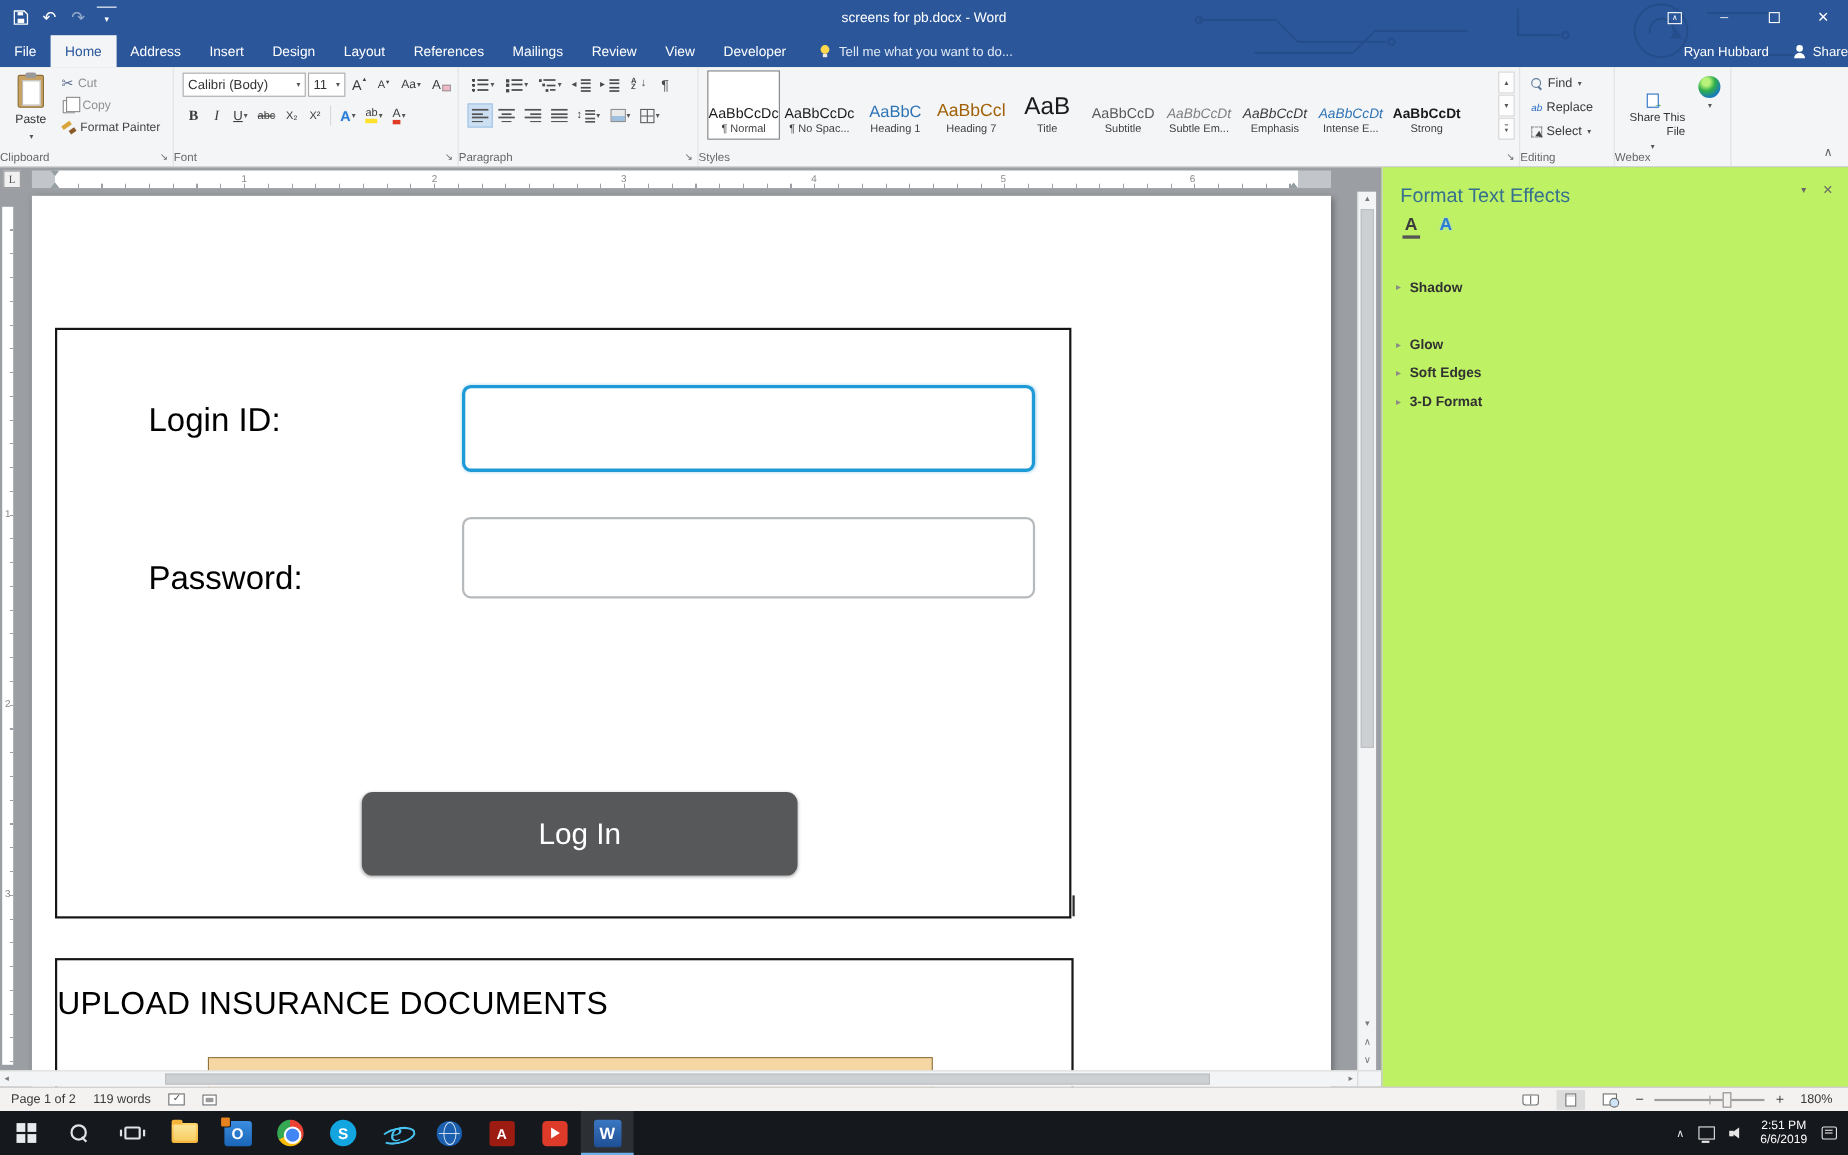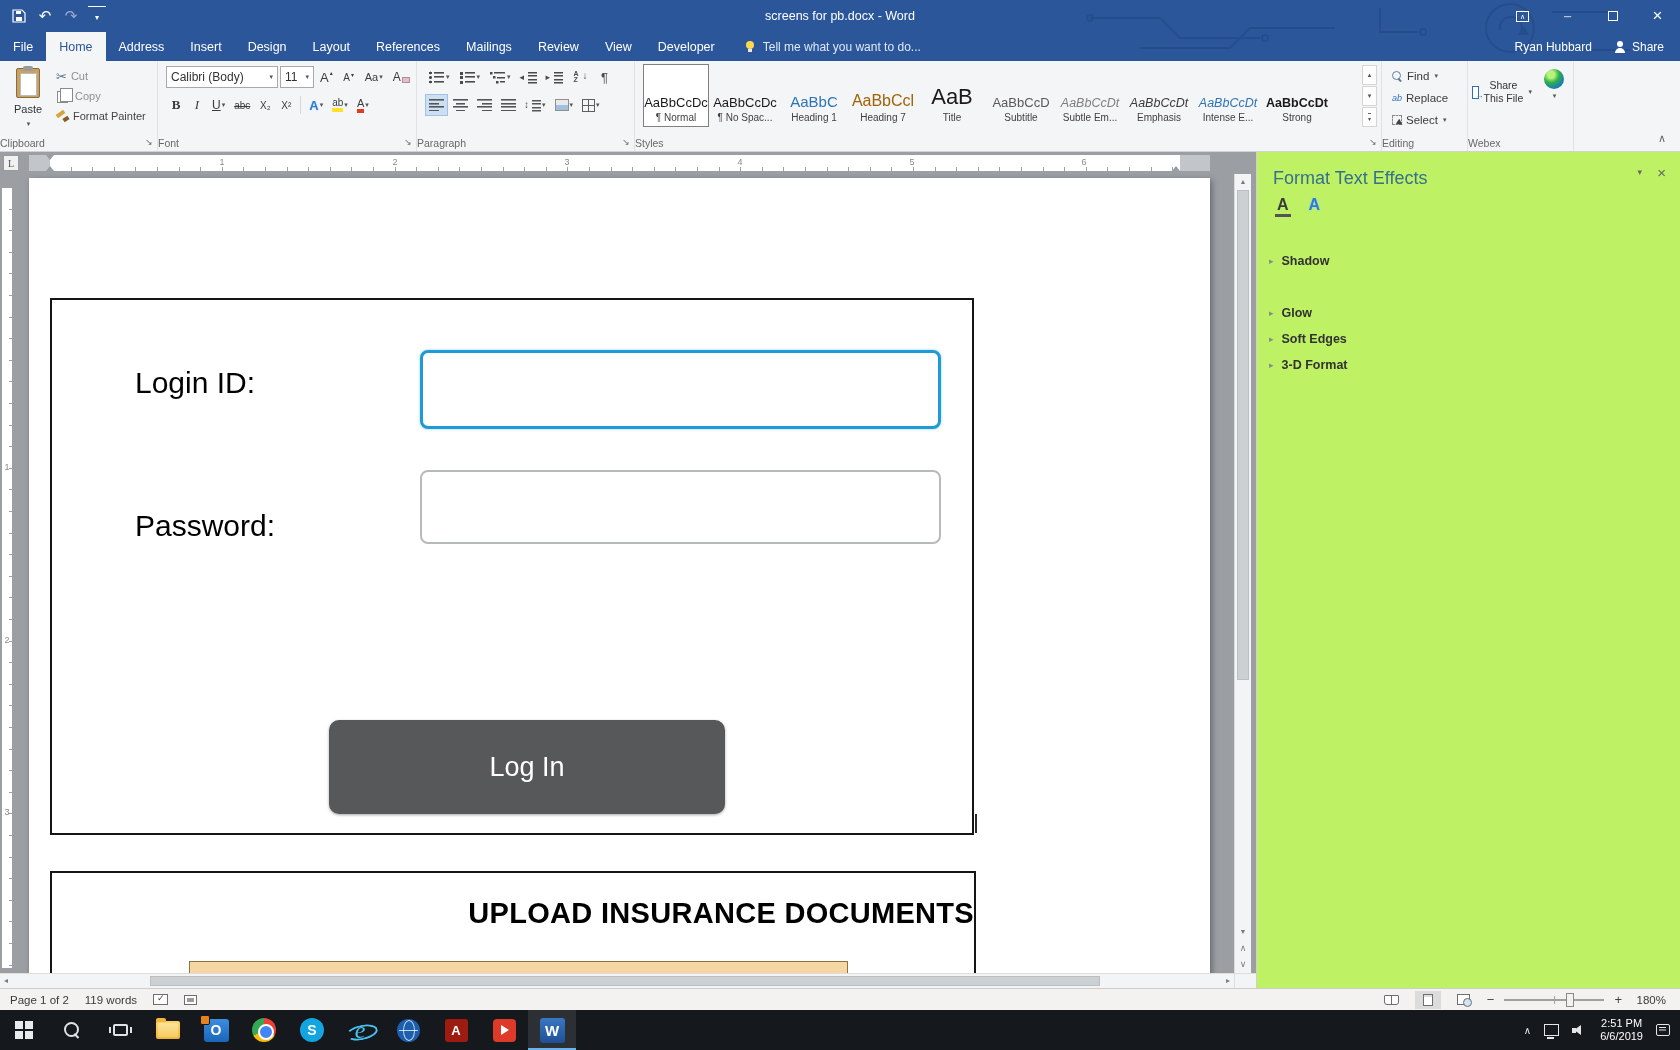--- a/index.html
+++ b/index.html
@@ -28,21 +28,21 @@
   .maxbox{width:10px;height:10px;border:1px solid #fff;display:inline-block}
   .g-close::before{content:"×";font-size:17px;font-weight:300}
 
   .tabsrow{position:absolute;left:0;top:32px;height:29px;width:100%;display:flex;align-items:stretch;font-size:12.5px;z-index:2}
   .tab{padding:0 13px;display:flex;align-items:center;color:#fff;white-space:nowrap}
   .tab.active{background:#f4f5f7;color:#2b579a}
   .tellme{display:flex;align-items:center;gap:7px;margin-left:16px;color:#dfe8f5;font-size:12px;white-space:nowrap}
   .bulb{width:12px;height:12px;position:relative}
   .bulb::before{content:"";position:absolute;left:2px;top:0;width:8px;height:8px;border-radius:50%;background:#ffd84d}
   .bulb::after{content:"";position:absolute;left:4px;top:8px;width:4px;height:3px;background:#e8e8e8}
-  .account{margin-left:auto;display:flex;align-items:center;gap:22px;padding-right:16px;font-size:12px}
+  .account{margin-left:auto;display:flex;align-items:center;gap:22px;padding-right:0;font-size:12px}
   .share{display:flex;align-items:center;gap:6px}
   .person{width:12px;height:12px;position:relative}
   .person::before{content:"";position:absolute;left:3px;top:0;width:6px;height:6px;border-radius:50%;background:#fff}
   .person::after{content:"";position:absolute;left:1px;top:7px;width:10px;height:5px;border-radius:5px 5px 0 0;background:#fff}
 
   
   .ribbon{position:absolute;left:0;top:61px;width:100%;height:91px;background:#f4f5f7;border-bottom:1px solid #d2d2d2;display:flex;color:#333}
   .rgroup{position:relative;flex:none;height:100%;border-right:1px solid #e2e2e2}
   .glabel{position:absolute;left:0;right:0;bottom:2px;text-align:left;font-size:10.5px;color:#686868;pointer-events:none;white-space:nowrap}
   .launcher{position:absolute;right:3px;bottom:4px;width:10px;height:10px;font-size:9px;color:#6e6e6e;line-height:10px;text-align:center}
@@ -172,21 +172,21 @@
   .g-more::before{content:"▾";font-size:6px;color:#555;border-top:1px solid #666;padding-top:1px}
   
   .erow{position:absolute;left:10px;display:flex;align-items:center;gap:4px;font-size:11.5px;color:#3b3b3b;height:18px;white-space:nowrap}
   .ic-search{width:11px;height:11px;position:relative}
   .ic-search::before{content:"";position:absolute;left:0;top:0;width:7px;height:7px;border:1.5px solid #5f7d9c;border-radius:50%}
   .ic-search::after{content:"";position:absolute;left:7px;top:7px;width:4px;height:1.5px;background:#5f7d9c;transform:rotate(45deg);transform-origin:0 0}
   .ic-replace::before{content:"ab";color:#2a6fc2;font-size:9px;font-style:italic}
   .ic-select{width:10px;height:10px;border:1px dashed #8a8a8a;position:relative}
   .ic-select::after{content:"";position:absolute;right:-2px;bottom:-2px;border-left:6px solid #444;border-top:3px solid transparent;border-bottom:3px solid transparent;transform:rotate(35deg)}
   
-  .stf{position:absolute;left:4px;top:0;width:60px;height:62px;display:flex;flex-direction:row;align-items:center;justify-content:center;gap:3px;text-align:center;font-size:10.5px;color:#333;line-height:1.25}
+  .stf{position:absolute;left:4px;top:20px;width:60px;height:62px;display:flex;flex-direction:column;align-items:center;justify-content:center;gap:3px;text-align:right;font-size:10.5px;color:#333;line-height:1.25}
   .stf-ic{width:11px;height:13px;border:1px solid #2a6fc2;background:#fff;position:relative}
   .stf-ic::after{content:"→";position:absolute;right:-5px;bottom:-3px;font-size:8px;color:#2a9a44}
   .wbx{position:absolute;left:70px;top:8px;width:32px;display:flex;flex-direction:column;align-items:center;gap:3px}
   .ball{width:20px;height:20px;border-radius:50%;background:radial-gradient(circle at 35% 28%,#b7f27a 0 18%,#2fae4a 42%,#1679c0 75%,#0b5aa0 100%)}
   .rtail{flex:1;position:relative}
   .collapse{position:absolute;right:14px;bottom:6px;color:#666}
   .g-coll::before{content:"∧";font-size:11px}
 
   
   .rulerrow{position:absolute;left:0;top:152px;width:1256px;height:22px}
@@ -208,24 +208,24 @@
   .vwhite{position:absolute;left:2px;top:14px;bottom:20px;width:10px;background-color:#fff;
     background-image:repeating-linear-gradient(to bottom,transparent 0,transparent 20.6px,#9aa0a6 20.6px,#9aa0a6 21.6px);
     background-size:3px 100%;background-position:100% 0;background-repeat:no-repeat}
   .vnum{position:absolute;left:0;width:14px;text-align:center;font-size:9px;color:#8a8a8a}
   .page{position:absolute;left:29px;top:4px;width:1181px;height:1500px;background:#fff;box-shadow:2px 2px 6px rgba(0,0,0,.35)}
   .box1{position:absolute;left:21px;top:120px;width:924px;height:537px;border:2px solid #151515}
   .doclabel{position:absolute;font-size:30px;color:#000;white-space:nowrap}
   .inp{position:absolute;background:#fff;border-radius:8px}
   .inp.blue{left:368px;top:50px;width:521px;height:79px;border:3px solid #1e9ad6;box-shadow:0 0 3px rgba(30,154,214,.45)}
   .inp.gray{left:368px;top:170px;width:521px;height:74px;border:2px solid #b7babd}
-  .loginbtn{position:absolute;left:277px;top:420px;width:396px;height:94px;background:#57585a;border-radius:10px;display:flex;align-items:center;justify-content:center;color:#fff;font-size:27px;box-shadow:0 1px 3px rgba(0,0,0,.35)}
+  .loginbtn{position:absolute;left:277px;top:420px;width:396px;height:76px;background:#57585a;border-radius:10px;display:flex;align-items:center;justify-content:center;color:#fff;font-size:27px;box-shadow:0 1px 3px rgba(0,0,0,.35)}
   .caret{position:absolute;left:946px;top:636px;width:2px;height:19px;background:#2b2b2b}
   .box2{position:absolute;left:21px;top:693px;width:926px;height:560px;border:2px solid #151515}
-  .uphead{margin-top:24px;text-align:right;font-size:29px;font-weight:bold;color:#000;letter-spacing:.3px}
+  .uphead{margin-top:24px;text-align:left;font-size:29px;font-weight:normal;color:#000;letter-spacing:.3px}
   .tanbox{position:absolute;left:137px;top:88px;width:659px;height:140px;background:#f6d7a4;border:1px solid #8c7340}
   
   .vsb{position:absolute;left:1234px;top:0;bottom:15px;width:17px;background:#f3f4f5;border-left:1px solid #ddd}
   .sarr{position:absolute;left:0;width:100%;text-align:center;font-size:7px;color:#7a7a7a}
   .g-up2::before{content:"▲"}
   .g-dn2::before{content:"▼"}
   .g-and::before{content:"∧";font-size:9px}
   .g-or::before{content:"∨";font-size:9px}
   .vthumb{position:absolute;left:2px;width:12px;top:16px;height:490px;background:#cdd0d3;border:1px solid #bcbfc2}
   .vsb .dn{bottom:38px}

